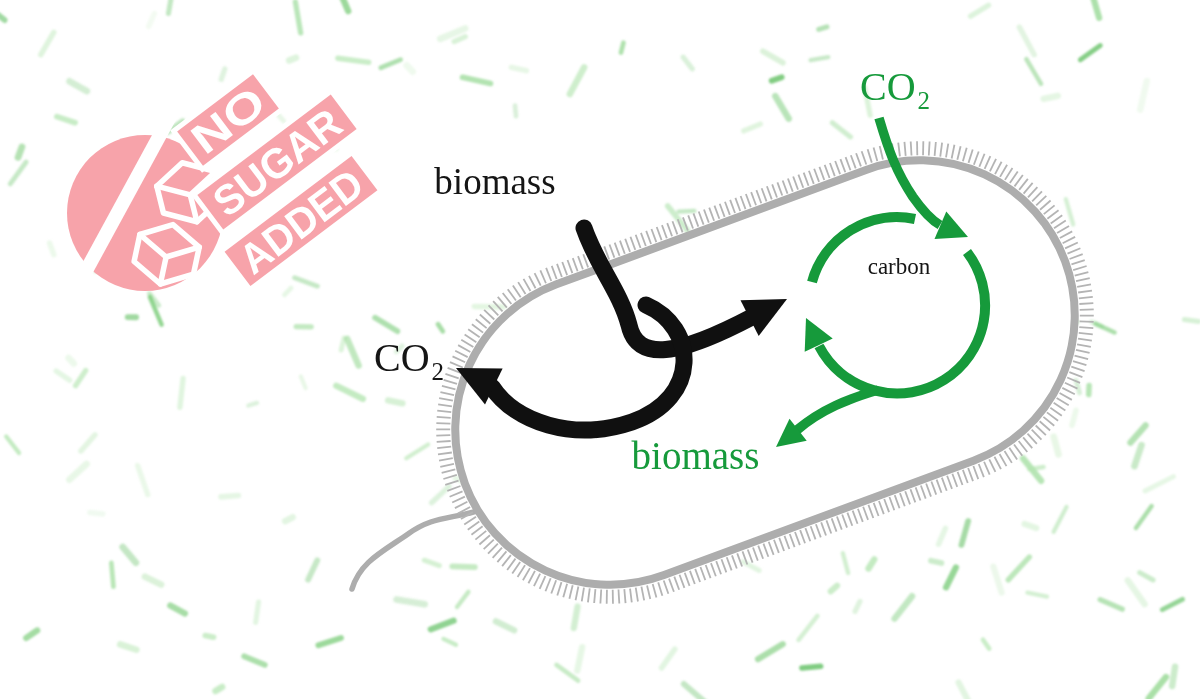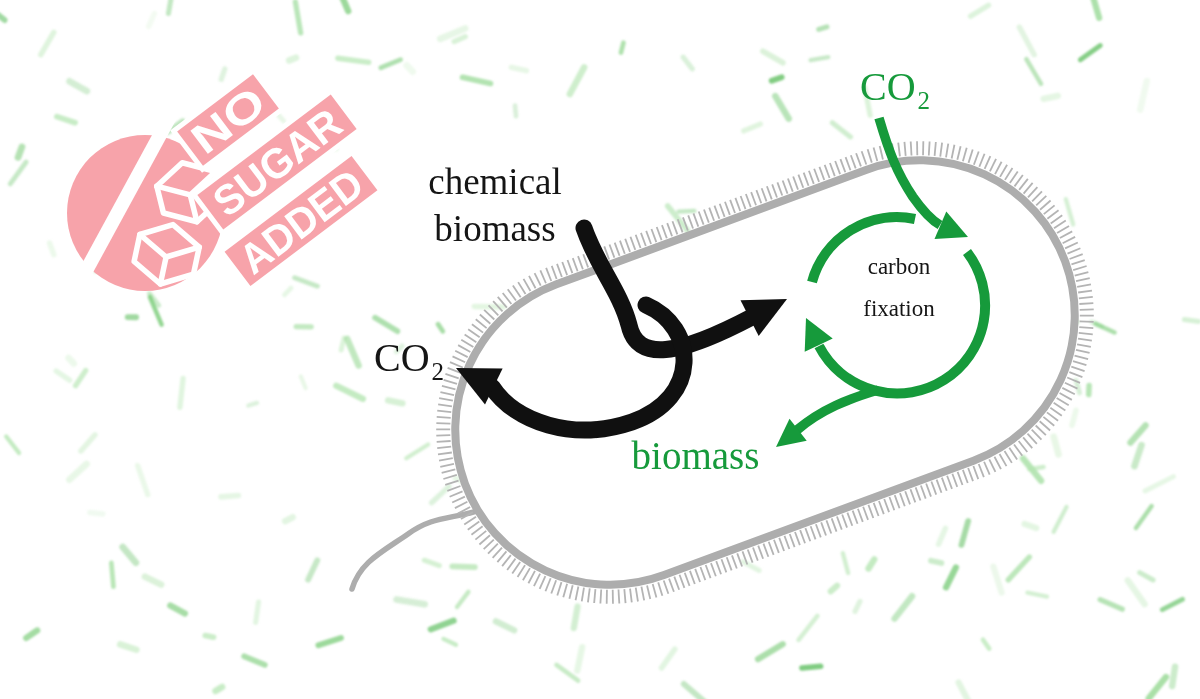--- a/index.html
+++ b/index.html
@@ -547,31 +547,29 @@
       <path d="M 812,282 A 88 88 0 0 1 915,219"></path>
       <path d="M 967,252 A 88 88 0 1 1 819,346"></path>
       <path d="M 878,390 C 848,399 822,409 797,430" stroke-width="9.5"></path>
     </g>
     <polygon points="968,237 934.5,239.1 946.3,211.5" fill="#169a3b"></polygon>
     <polygon points="806,318 832.7,338.6 804.7,351.8" fill="#169a3b"></polygon>
     <polygon points="776,447 789.5,418.8 806.7,440.8" fill="#169a3b"></polygon>
   </svg>
 
   <div class="lbl lbl-black chem">
-    <div>chemical</div>
     <div>biomass</div>
   </div>
 
   <div class="lbl lbl-black co2out">
     <span>CO</span><span class="sub2">2</span>
   </div>
 
   <div class="lbl lbl-green co2in">
     <span>CO</span><span class="sub2">2</span>
   </div>
 
   <div class="lbl lbl-black cycletxt">
     <div>carbon</div>
-    <div>fixation</div>
   </div>
 
   <div class="lbl lbl-green biom">biomass</div>
 </div>
 
 </body></html>

